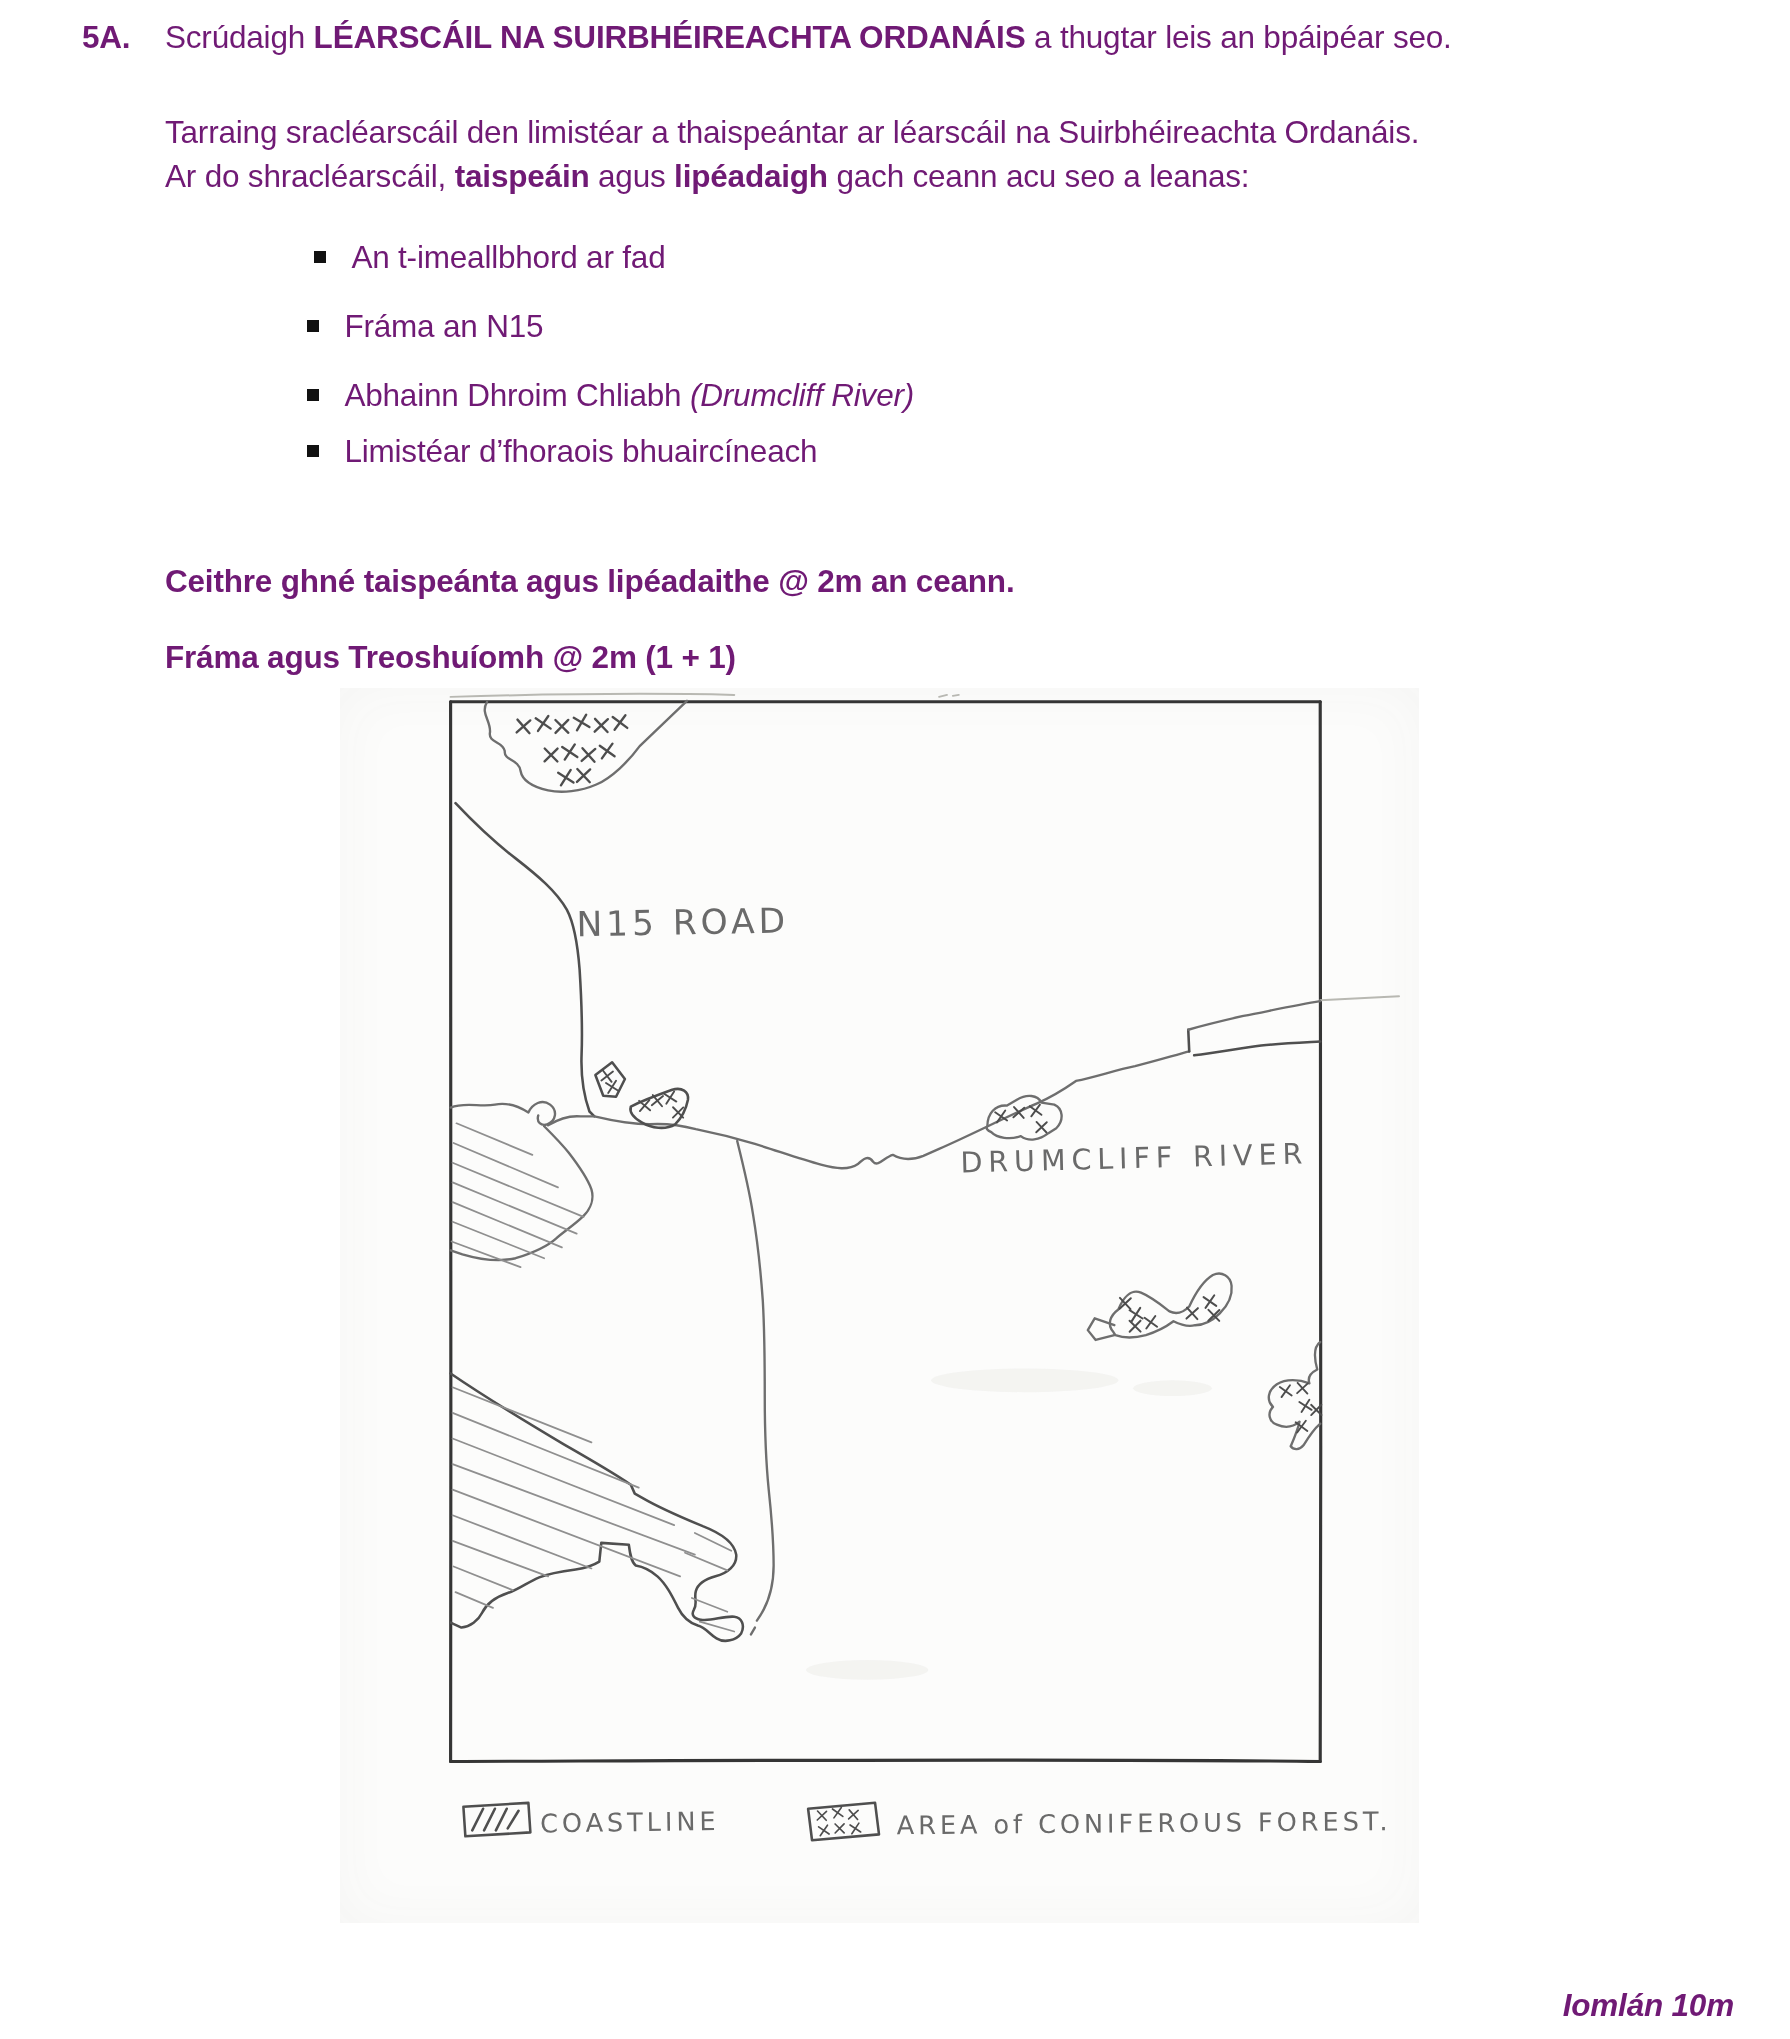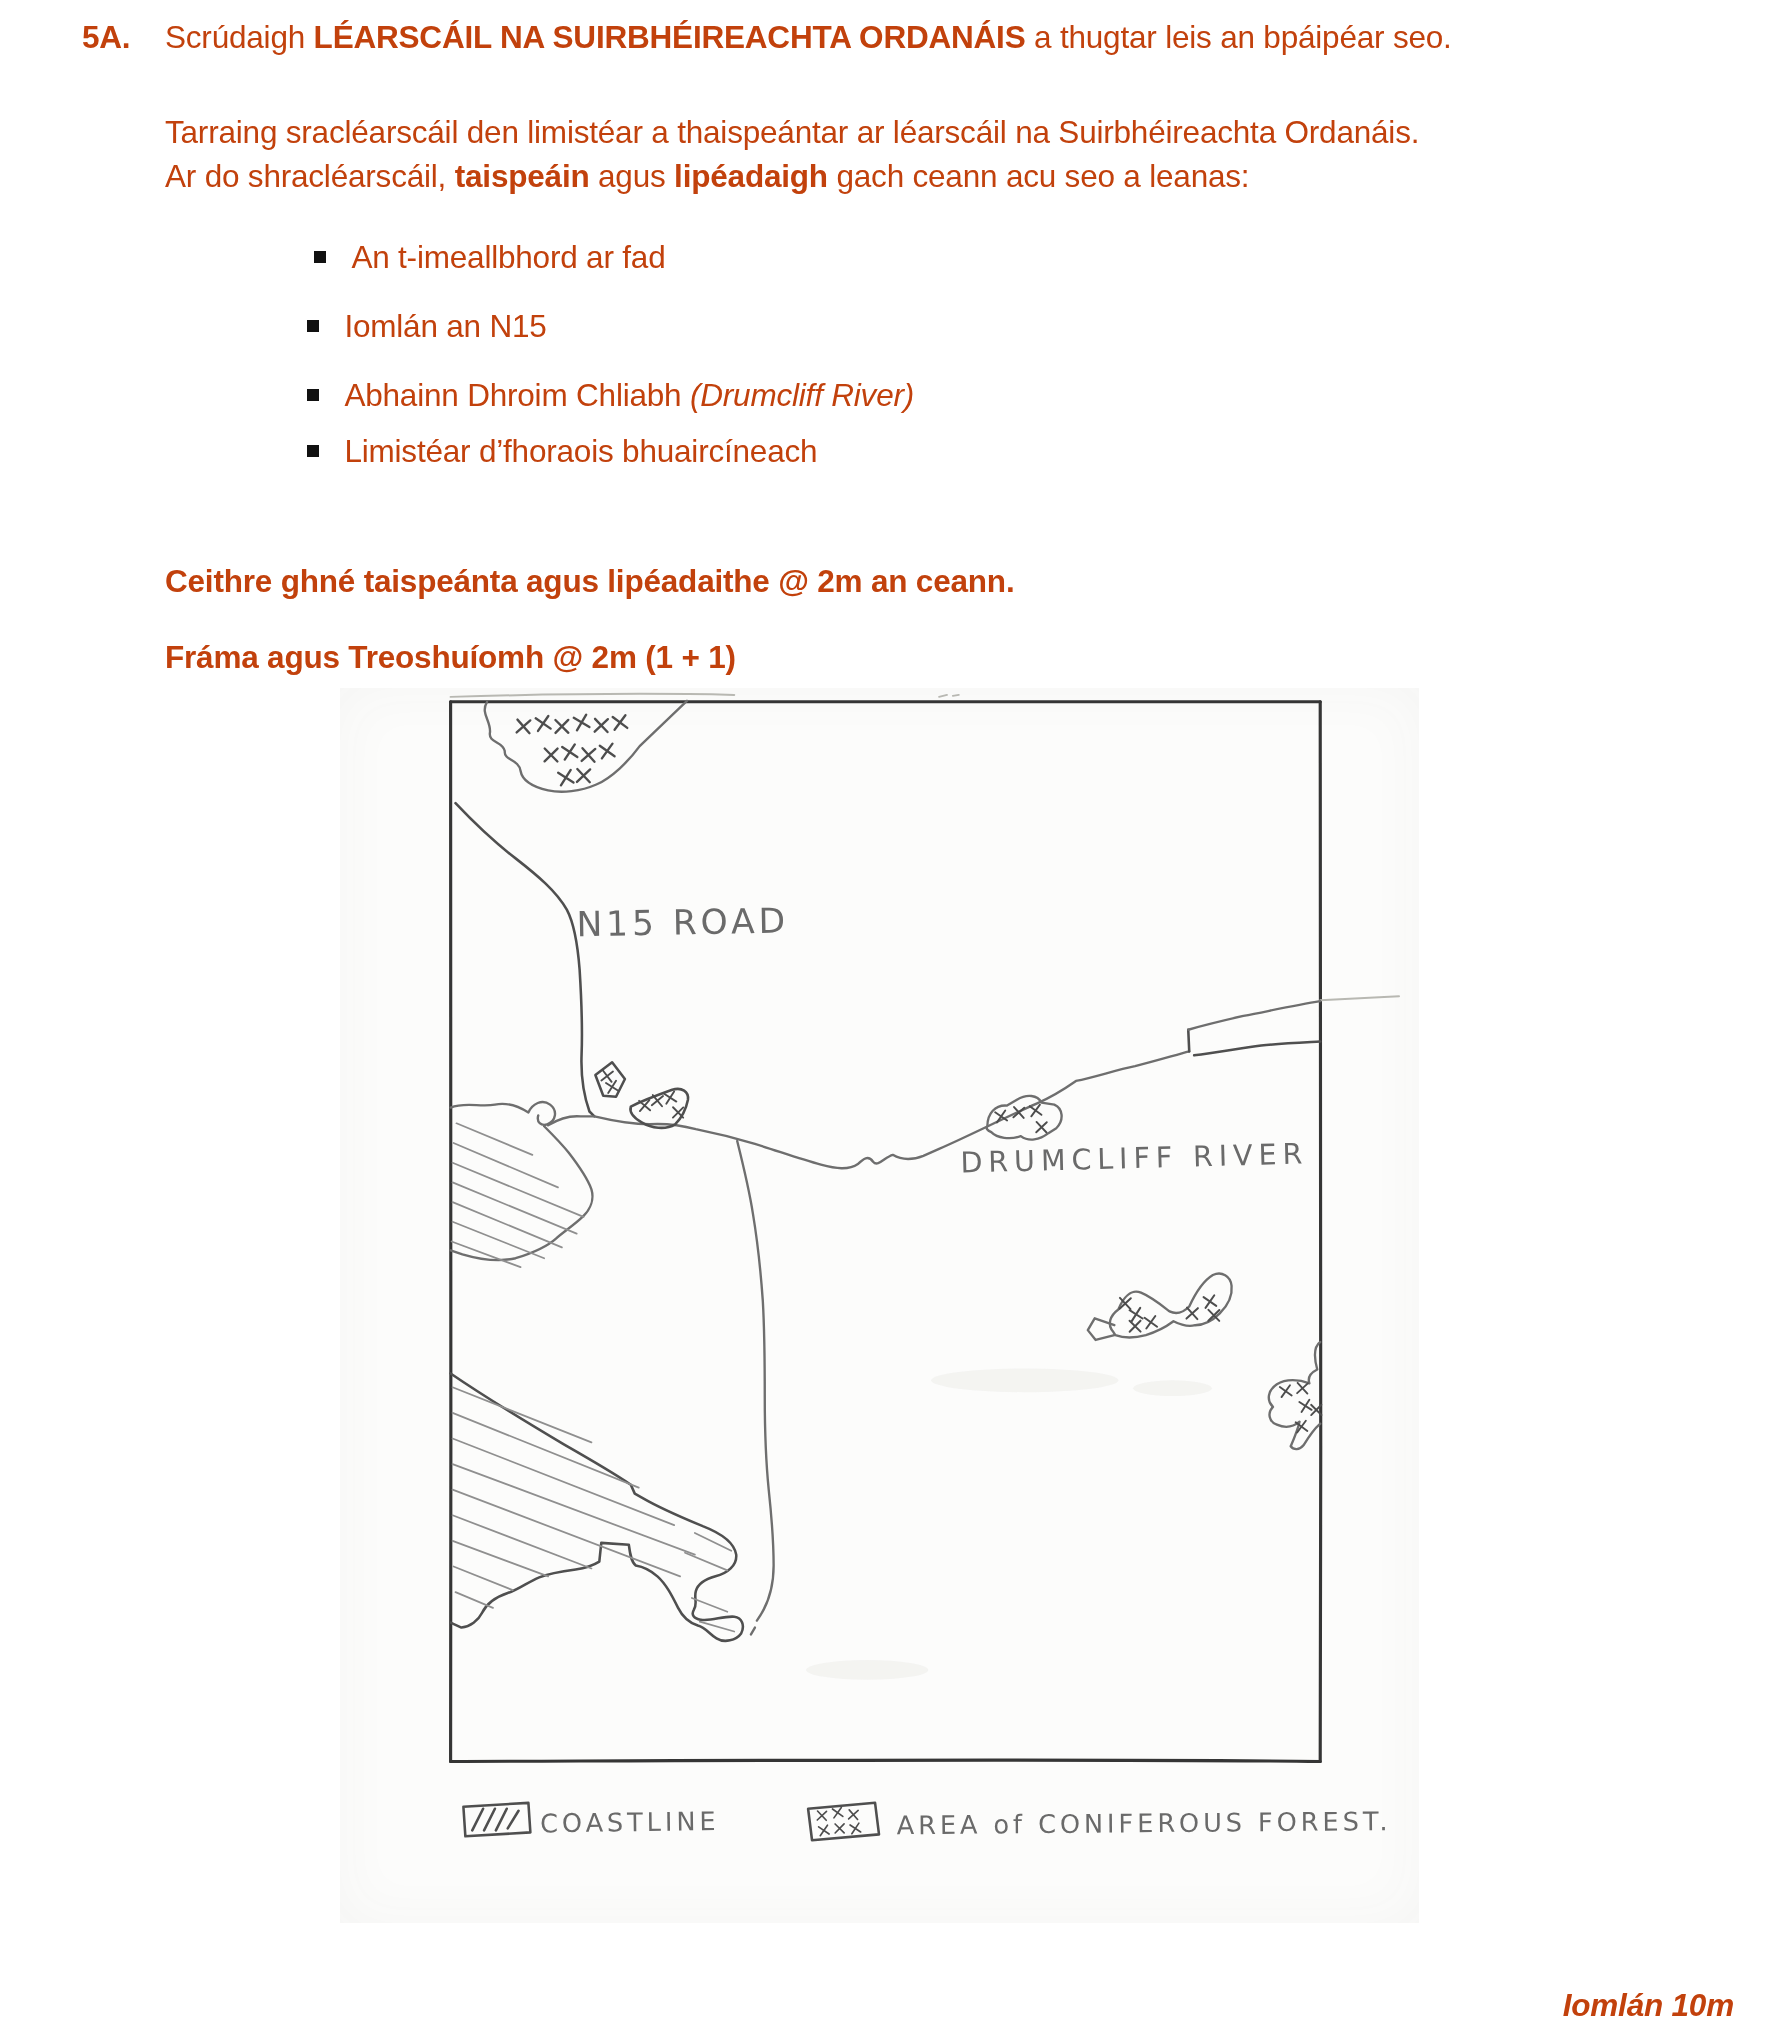--- a/index.html
+++ b/index.html
@@ -1,17 +1,17 @@
 <!DOCTYPE html>
 <html><head>
 <meta charset="utf-8">
 <style>
   html,body{margin:0;padding:0;background:#ffffff;}
   .page{position:relative;width:1791px;height:2039px;background:#ffffff;overflow:hidden;
-        font-family:"Liberation Sans",sans-serif;color:#c2410c;}
+        font-family:"Liberation Sans",sans-serif;color:#701a75;}
   .abs{position:absolute;}
   .t{font-size:31.5px;letter-spacing:-0.2px;white-space:nowrap;line-height:43px;}
   .b{font-weight:bold;}
   .it{font-style:italic;}
   .para{line-height:44px;}
   .bullet-row{display:flex;align-items:flex-start;}
   .bullet-sq{display:inline-block;width:11.8px;height:11.8px;background:#111;margin:14.8px 25.6px 0 0;flex:0 0 auto;}
   .scan{background:#fcfcfb;box-shadow:inset 0 0 59px rgba(80,80,70,0.04);}
   svg text{user-select:none;}
   .hand{font-family:"DejaVu Sans",sans-serif;fill:#6a6a6a;}
@@ -39,21 +39,21 @@
       <span>Ar do shracléarscáil, </span><span class="b">taispeáin</span><span> agus </span><span class="b">lipéadaigh</span><span> gach ceann acu seo a leanas:</span>
     </div>
   </div>
 
   <div class="abs t bullet-row" style="left:314px;top:236px;">
     <span class="bullet-sq"></span>
     <span><span>An t-imeallbhord ar fad</span><em class="it"></em></span>
   </div>
   <div class="abs t bullet-row" style="left:307px;top:305px;">
     <span class="bullet-sq"></span>
-    <span><span>Iomlán an N15</span><em class="it"></em></span>
+    <span><span>Fráma an N15</span><em class="it"></em></span>
   </div>
   <div class="abs t bullet-row" style="left:307px;top:374px;">
     <span class="bullet-sq"></span>
     <span><span>Abhainn Dhroim Chliabh </span><em class="it">(Drumcliff River)</em></span>
   </div>
   <div class="abs t bullet-row" style="left:307px;top:430px;justify-content:center;">
     <span class="bullet-sq"></span>
     <span><span>Limistéar d’fhoraois bhuaircíneach</span><em class="it"></em></span>
   </div>
 

